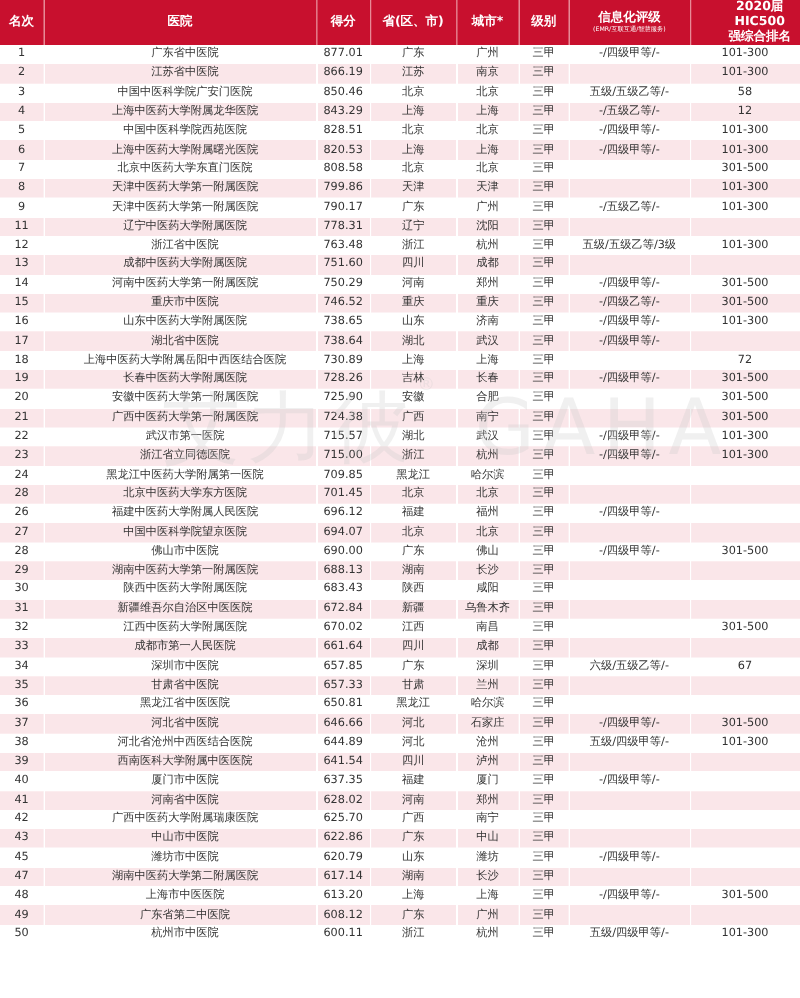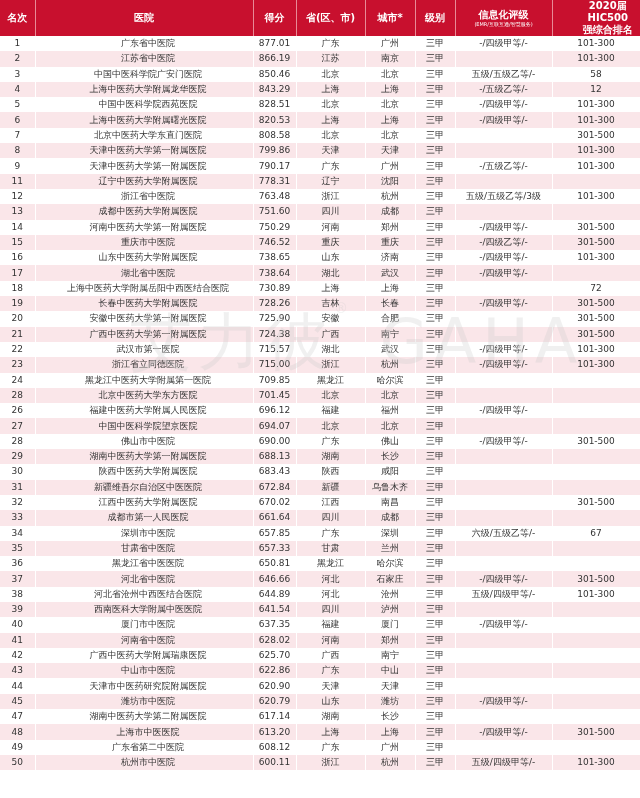--- a/index.html
+++ b/index.html
@@ -469,30 +469,20 @@
         <td>43</td>
         <td class="name">中山市中医院</td>
         <td class="score">622.86</td>
         <td>广东</td>
         <td>中山</td>
         <td>三甲</td>
         <td></td>
         <td></td>
       </tr>
       <tr>
-        <td>44</td>
-        <td class="name">天津市中医药研究院附属医院</td>
-        <td class="score">620.90</td>
-        <td>天津</td>
-        <td>天津</td>
-        <td>三甲</td>
-        <td></td>
-        <td></td>
-      </tr>
-      <tr>
         <td>45</td>
         <td class="name">潍坊市中医院</td>
         <td class="score">620.79</td>
         <td>山东</td>
         <td>潍坊</td>
         <td>三甲</td>
         <td>-/四级甲等/-</td>
         <td></td>
       </tr>
       <tr>

